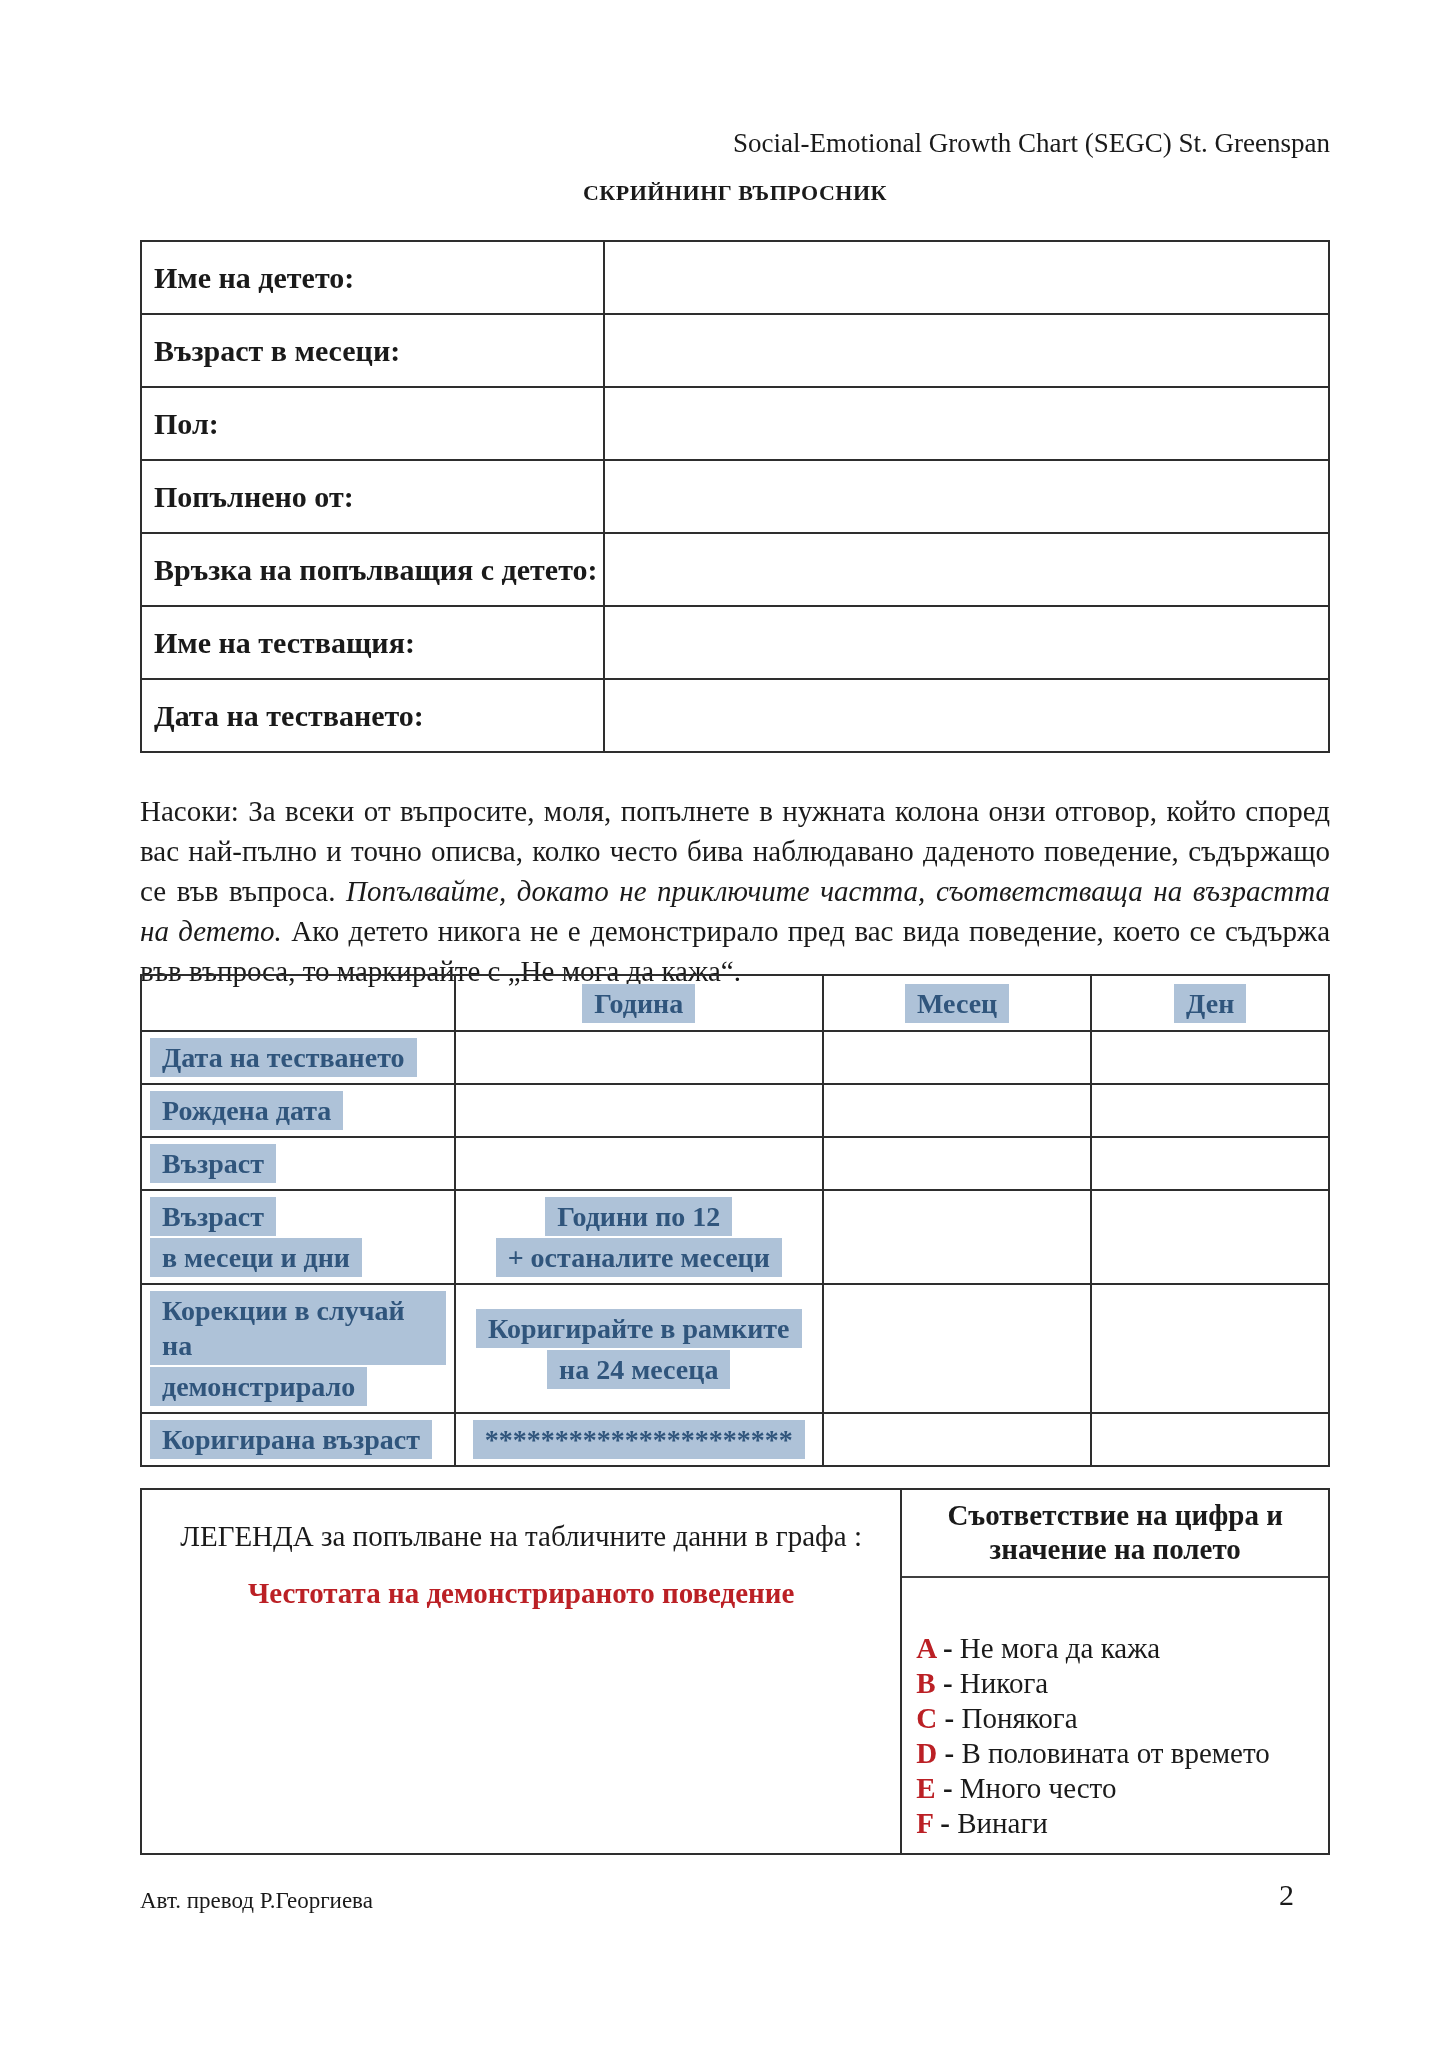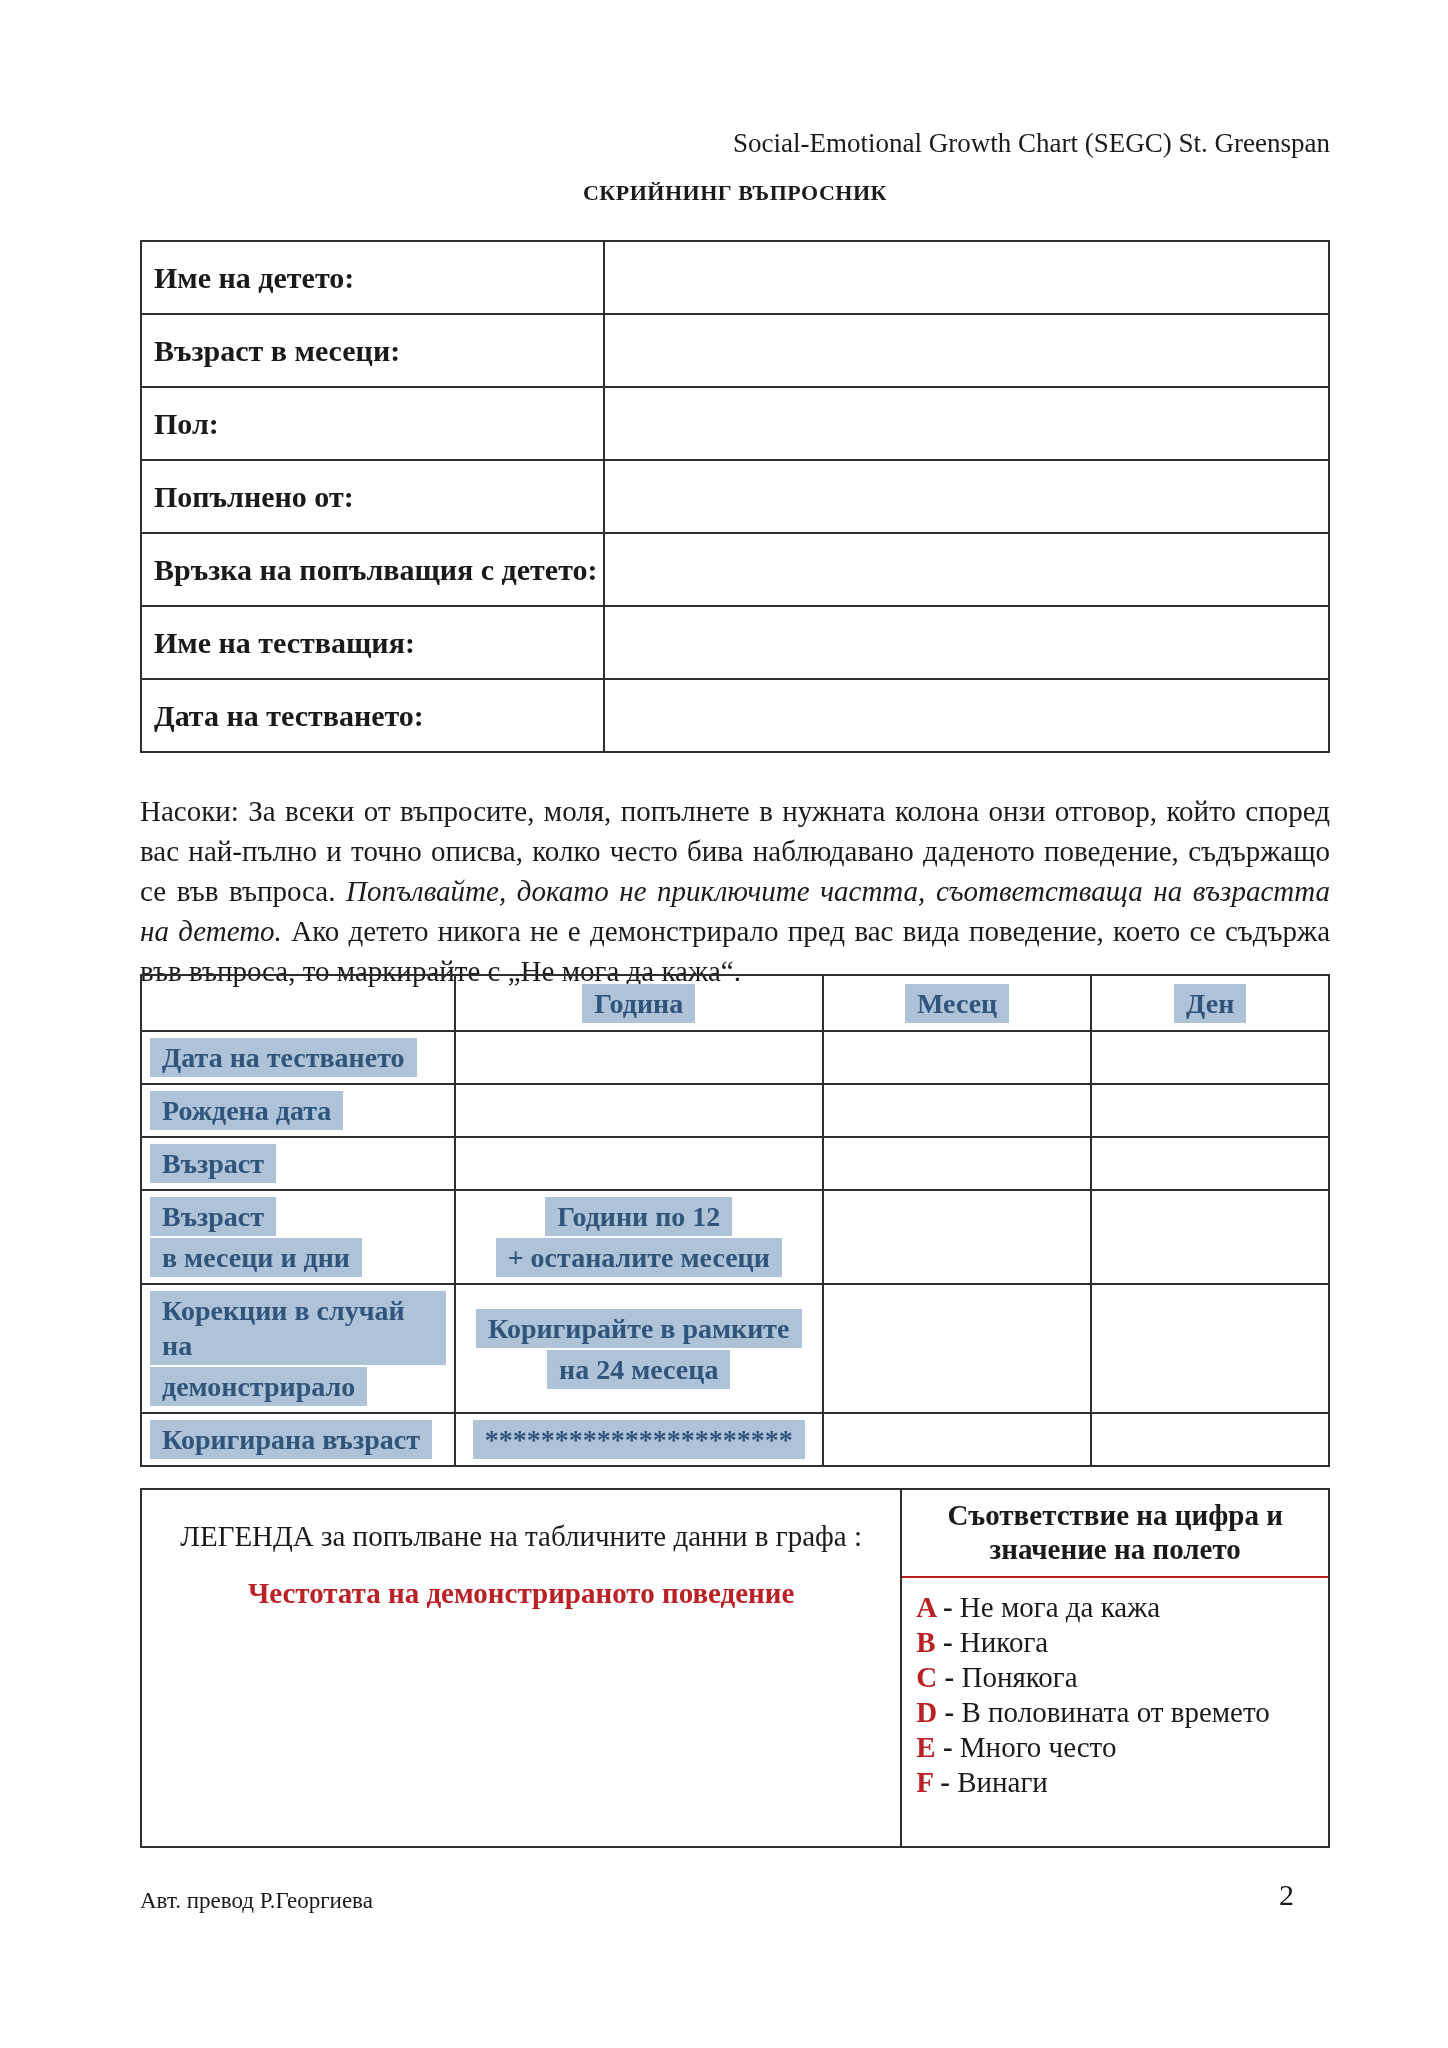--- a/index.html
+++ b/index.html
@@ -57,24 +57,24 @@
   
   .legend-table { top: 1488px; }
   .legend-table td { vertical-align: top; }
   .legend-left { text-align: center; padding-top: 30px; height: 325px; }
   .legend-line1 { font-size: 29px; }
   .legend-line2 { font-size: 29px; font-weight: bold; color: #bb2025; margin-top: 24px; }
   .legend-right { padding: 0; }
   .legend-right-header {
     font-weight: bold; font-size: 29px; text-align: center;
     padding: 8px 10px 10px 10px;
-    border-bottom: 2px solid #b91c1c;
+    border-bottom: 2px solid #404040;
     line-height: 34px;
   }
-  .legend-items { padding: 12px 14px; }
+  .legend-items { padding: 12px 14px; margin-top: 41px; }
   .legend-item { font-size: 29px; line-height: 35px; }
   .legend-key { font-weight: bold; color: #bb2025; }
   .legend-dash { font-weight: bold; }
 
   
   .footer-credit { top: 1888px; font-size: 23px; }
   .page-number { top: 1878px; text-align: right; padding-right: 36px; box-sizing: border-box; font-size: 30px; }
 </style>
 </head>
 <body>

